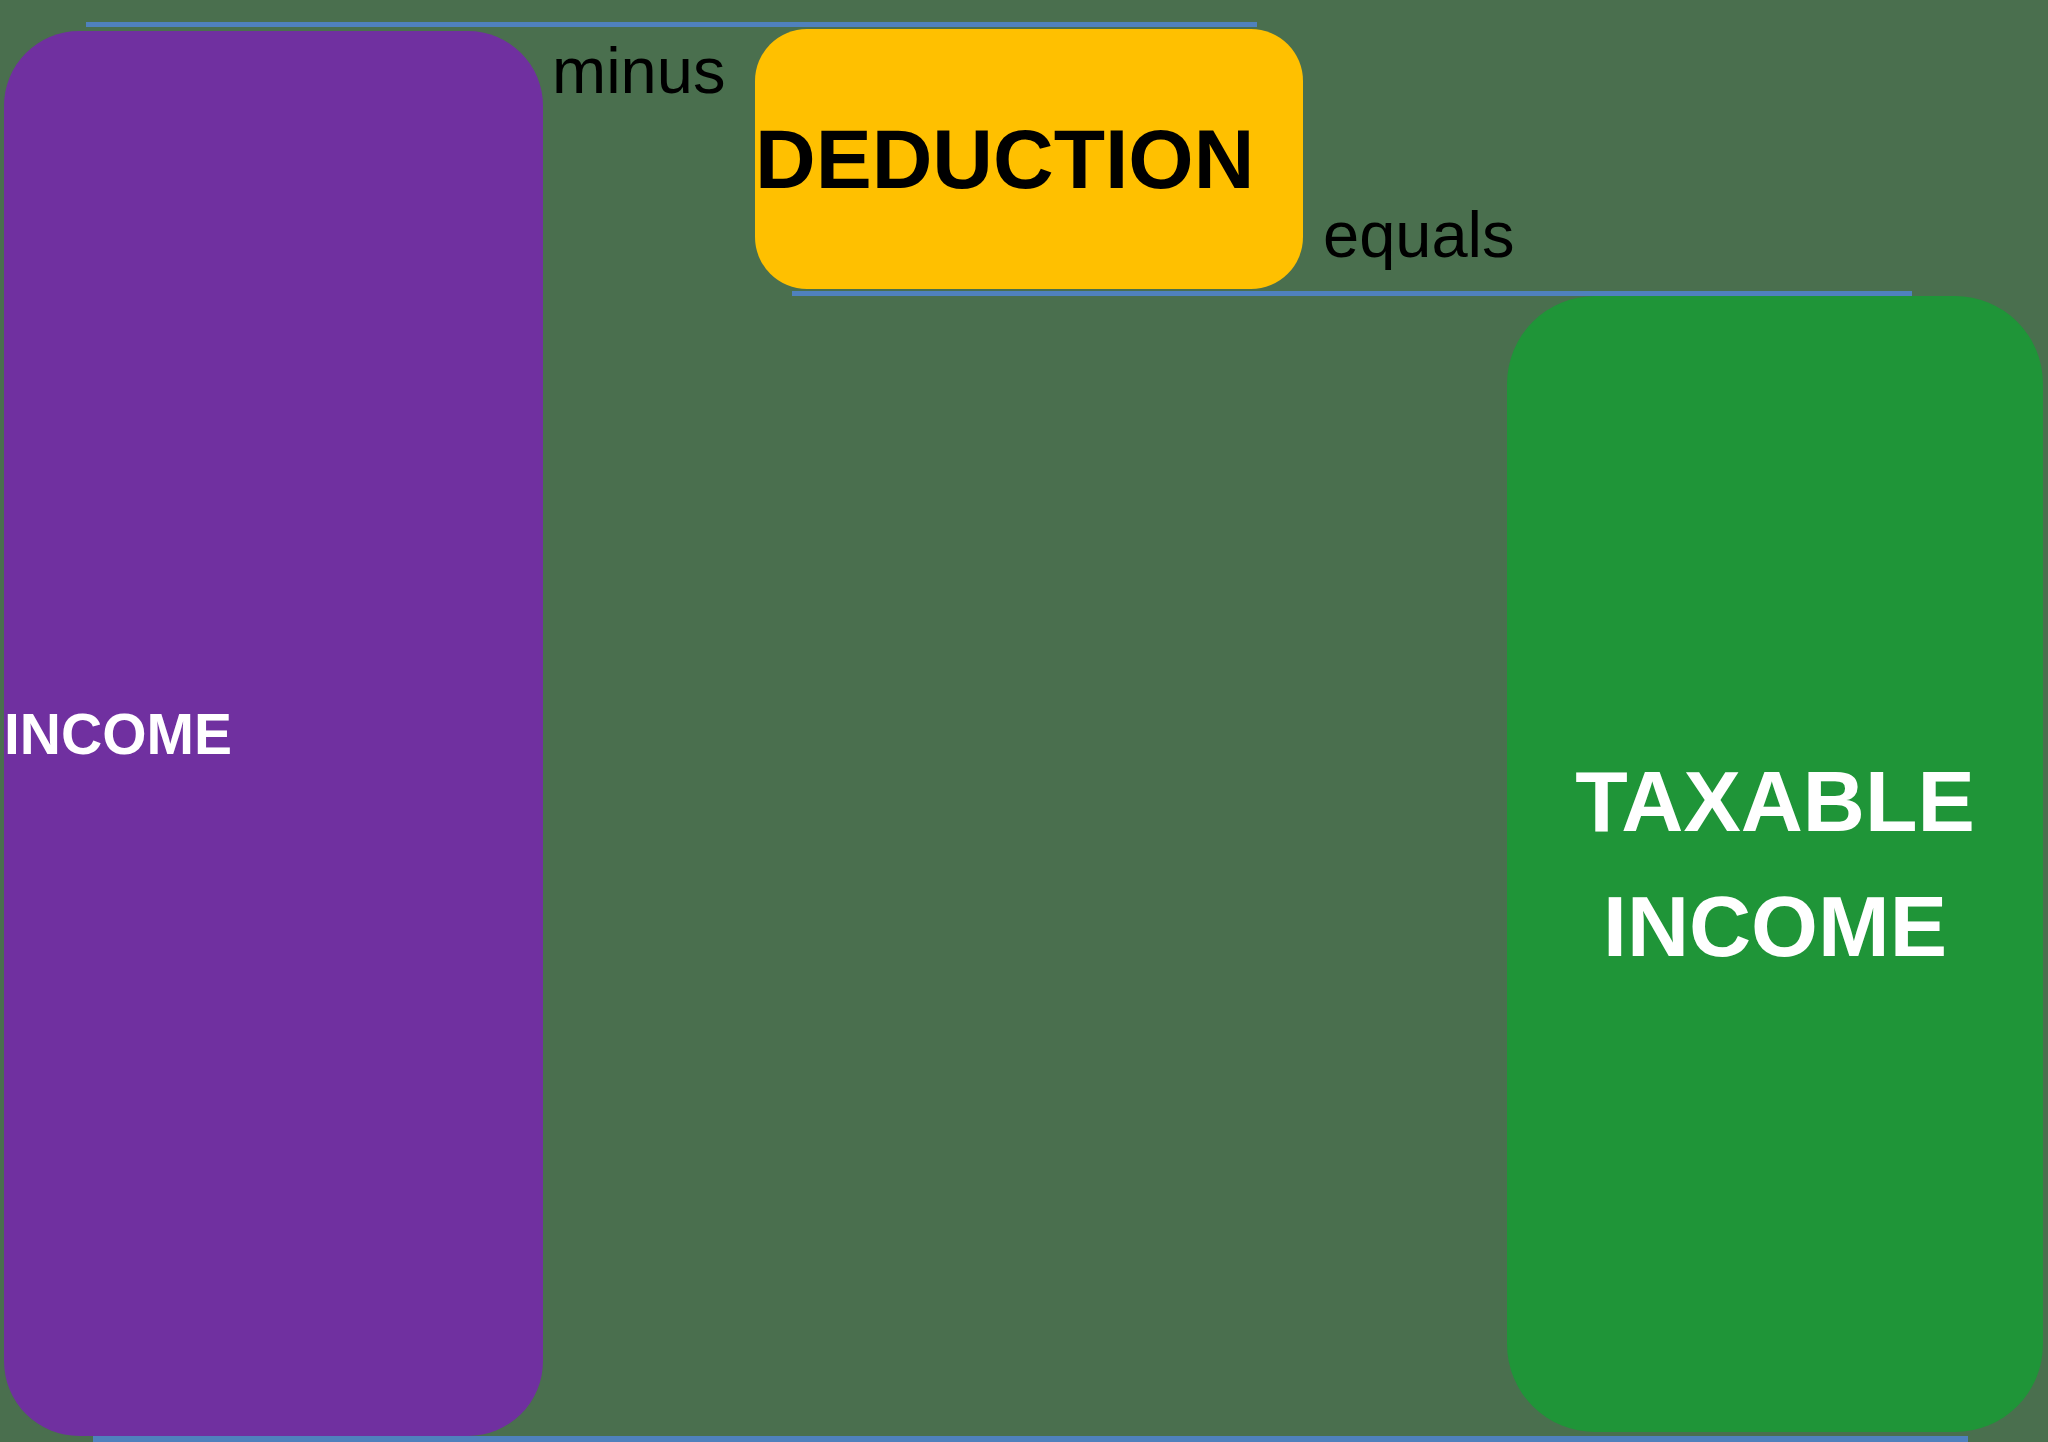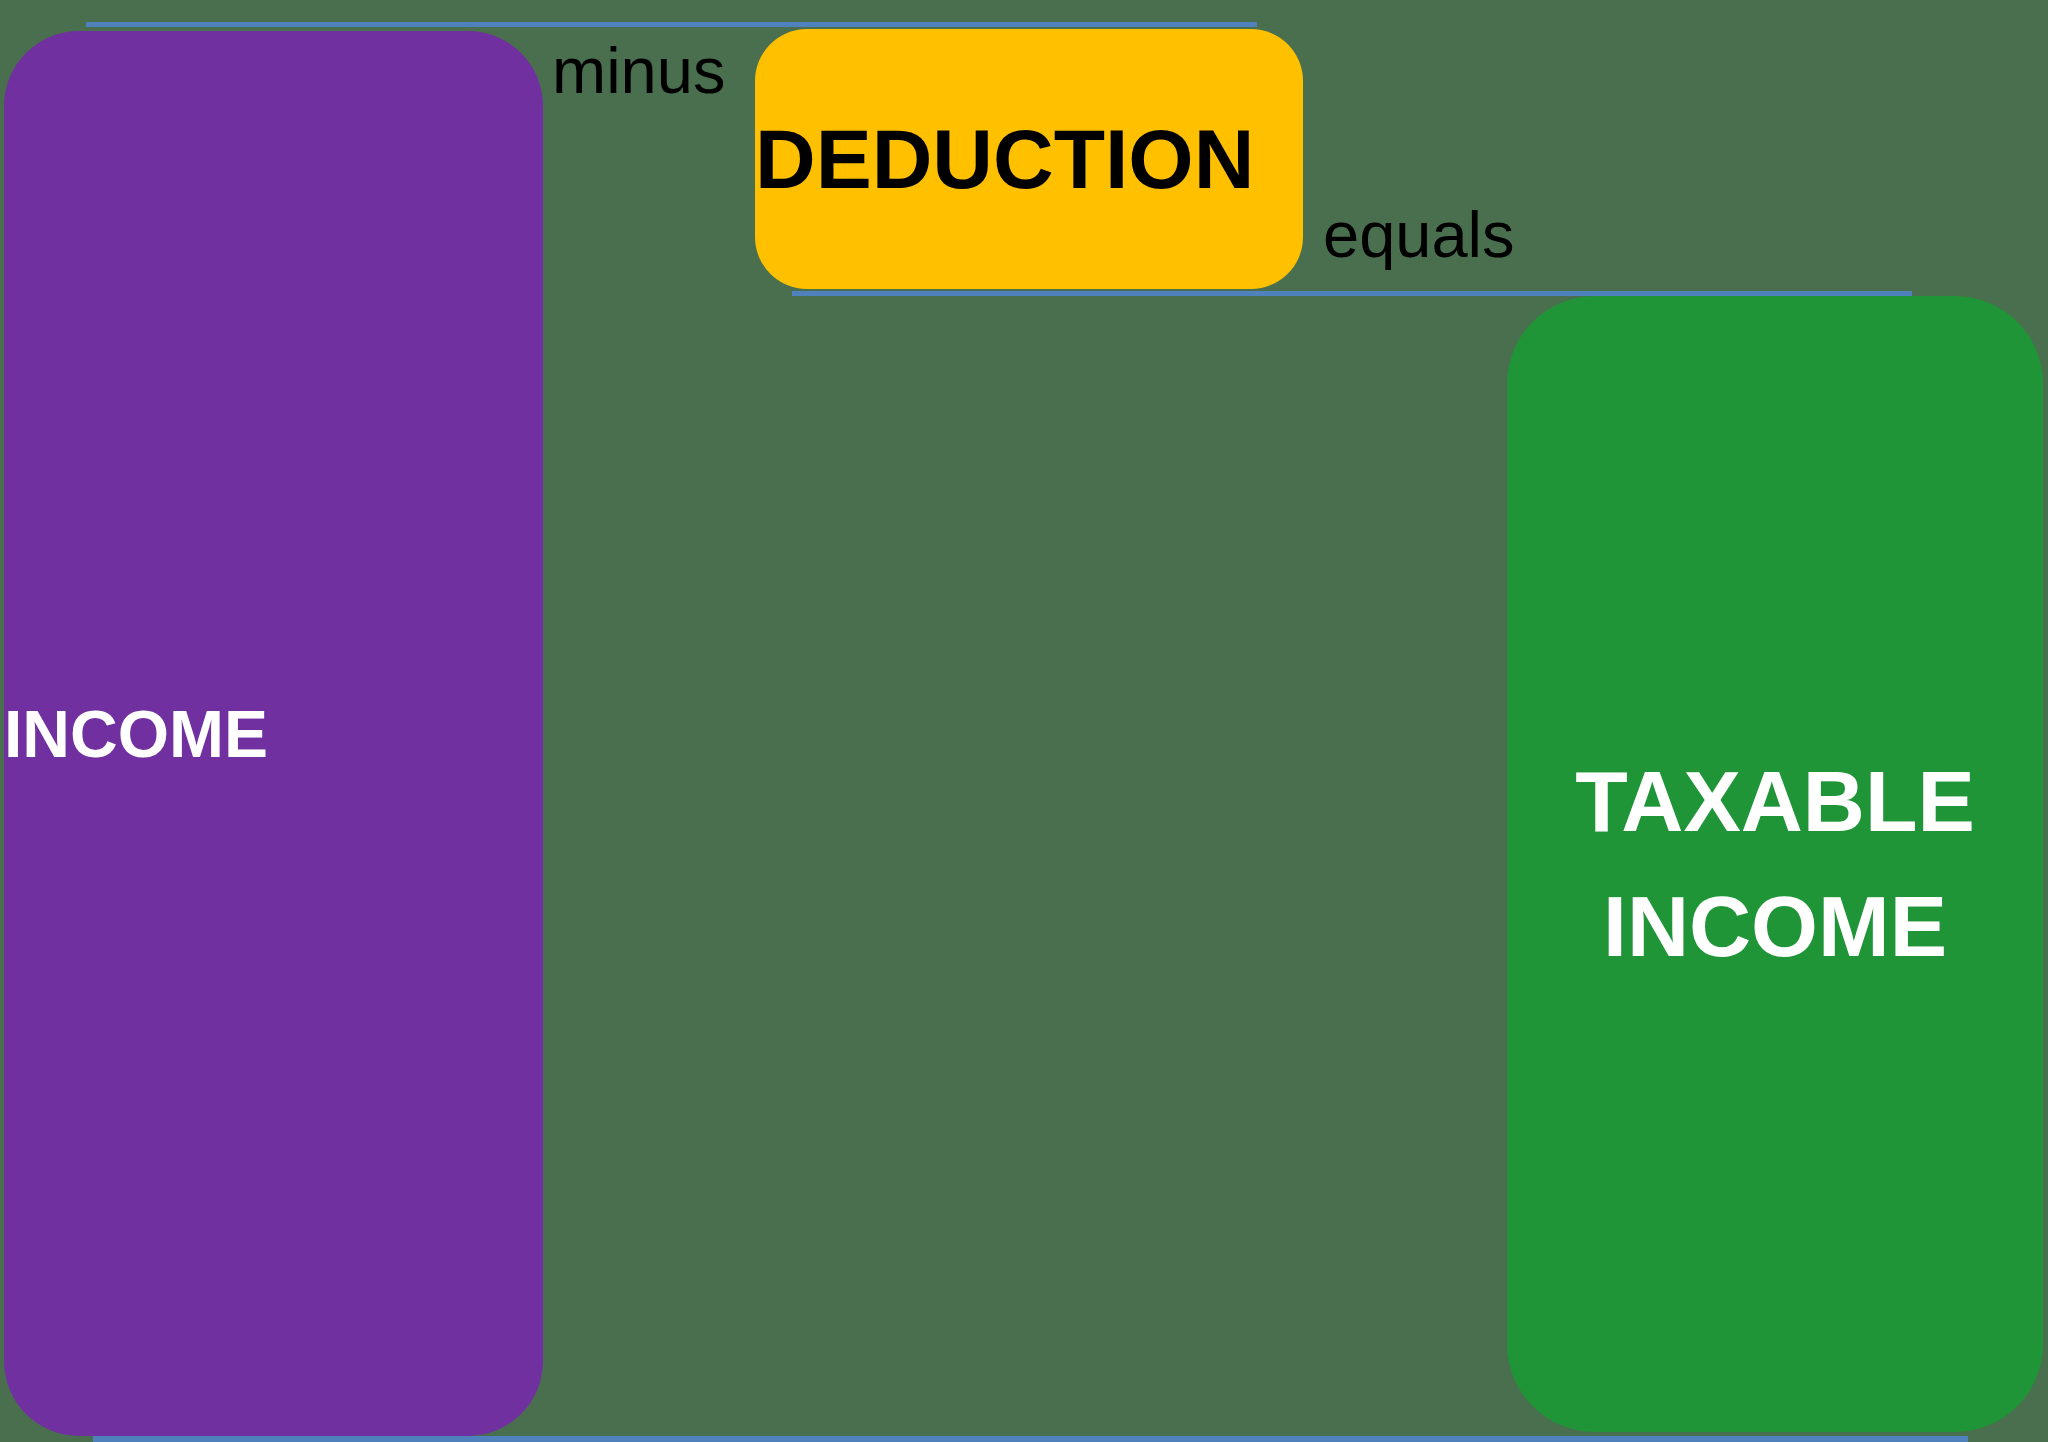--- a/index.html
+++ b/index.html
@@ -34,21 +34,21 @@
     text-align: center;
     font-weight: bold;
     z-index: 2;
   }
   .box-income {
     left: 4px; top: 31px;
     width: 539px; height: 1405px;
     background: #7030A0;
     border-radius: 75px;
     color: #FFFFFF;
-    font-size: 66px;
+    font-size: 57px;
   }
   .box-deduction {
     left: 755px; top: 29px;
     width: 548px; height: 260px;
     background: #FFC000;
     border-radius: 52px;
     color: #000000;
     font-size: 84px;
   }
   .box-taxable {

